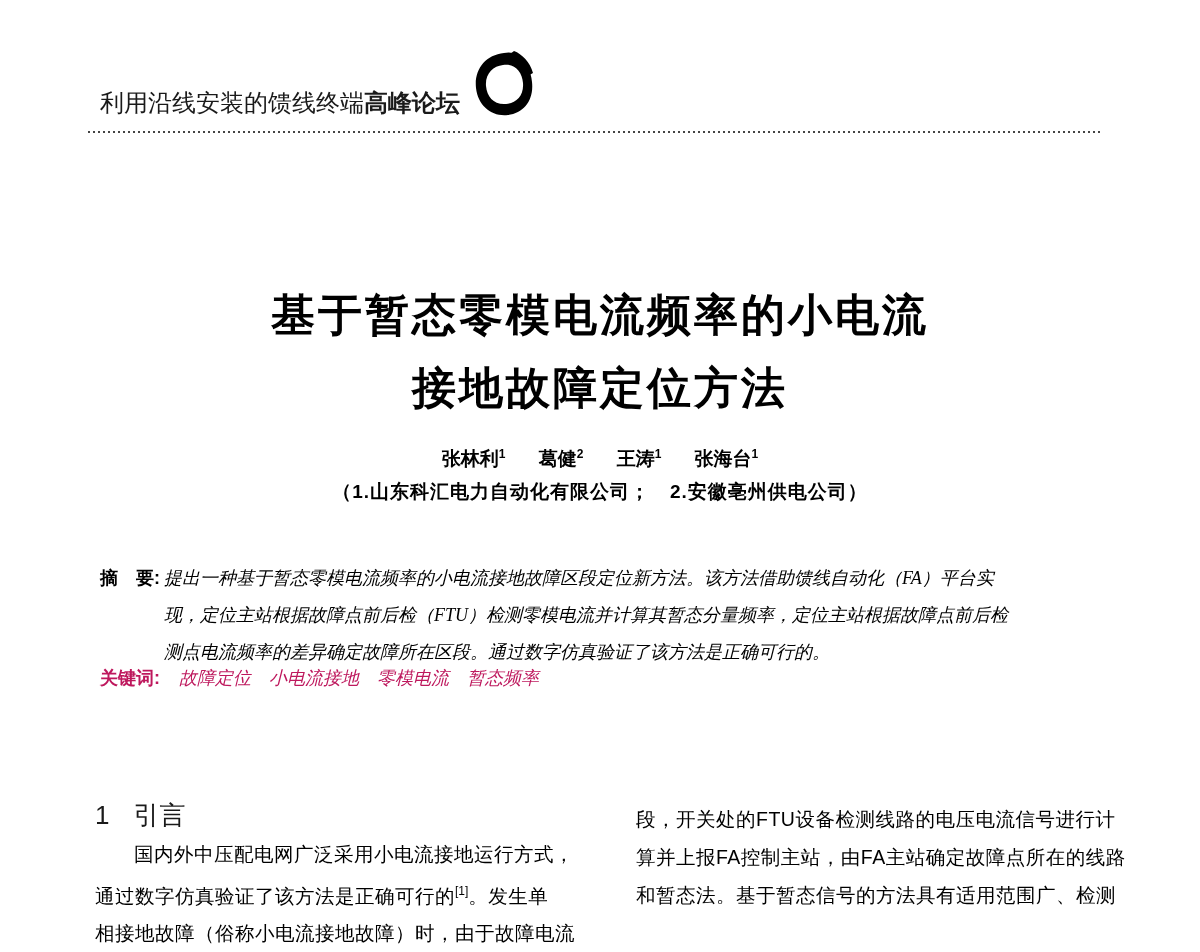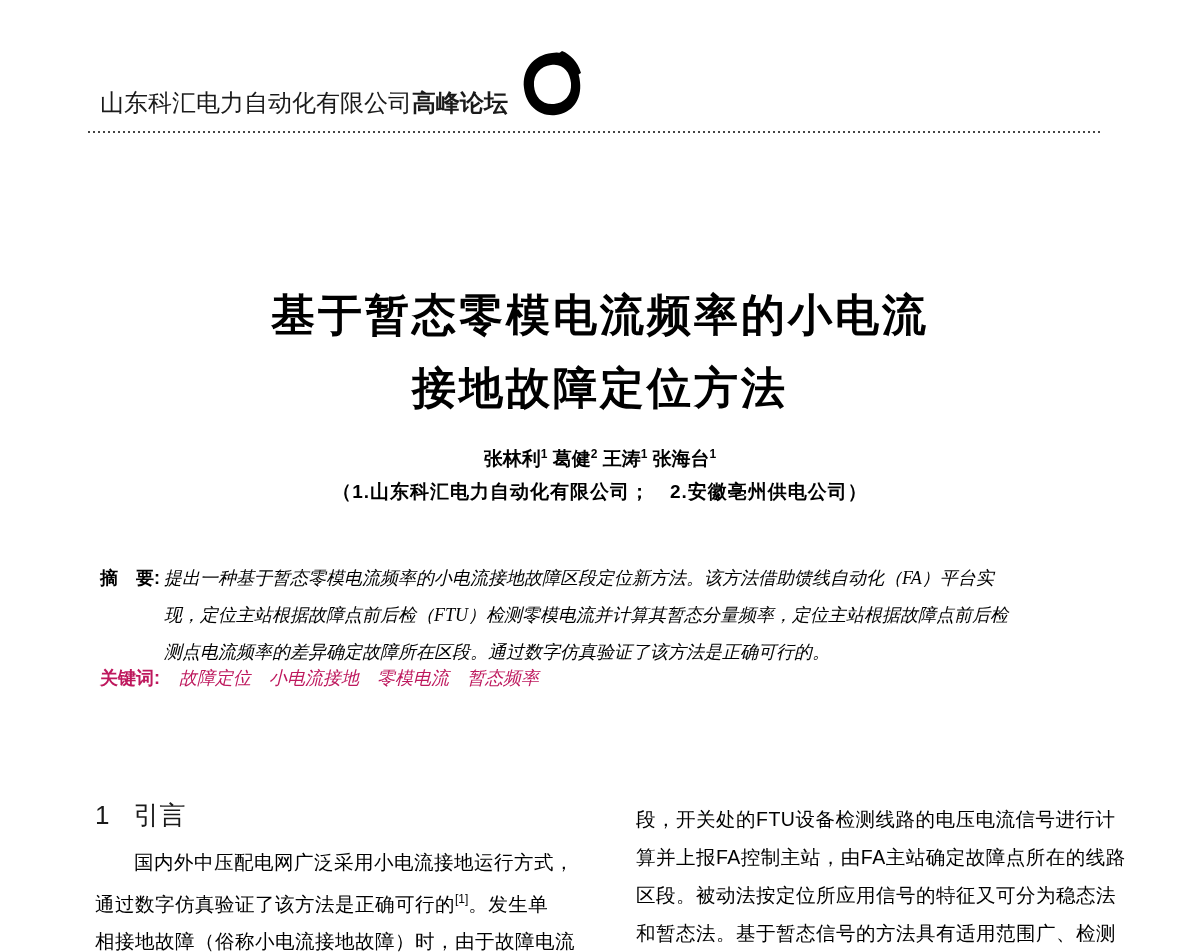--- a/index.html
+++ b/index.html
@@ -65,21 +65,21 @@
     .authors {
       position: absolute;
       top: 446px;
       left: 0;
       width: 100%;
       text-align: center;
       font-size: 19px;
       font-weight: bold;
       color: #000;
     }
-    .author { margin: 0 0; white-space: nowrap; }
+    .author { margin: 0 14px; white-space: nowrap; }
     .author sup { font-size: 12px; font-weight: bold; }
     .affiliation {
       position: absolute;
       top: 479px;
       left: 0;
       width: 100%;
       text-align: center;
       font-size: 19px;
       font-weight: bold;
       color: #000;
@@ -131,42 +131,42 @@
     .col {
       position: absolute;
       width: 496px;
       color: #000;
     }
     .col-left  { left: 95px;  top: 798px; }
     .col-right { left: 636px; top: 800px; }
     .sec-heading {
       font-size: 26px;
       line-height: 34px;
-      margin-bottom: 12px;
+      margin-bottom: 4px;
       color: #1a1a1a;
     }
     .sec-num { margin-right: 24px; }
     .body-line {
       font-size: 19.5px;
       line-height: 37px;
       letter-spacing: 0.5px;
       white-space: nowrap;
     }
     .col-right .body-line { line-height: 38px; }
     .indent { text-indent: 2em; }
     .ref-sup { font-size: 12px; letter-spacing: 0; }
   </style>
 </head>
 <body>
 
 <div class="page">
 
   <div class="header">
     <div class="header-text">
-      <span>山东科汇电力自动化有限公司</span><span class="bold">高峰论坛</span>
+      <span>利用沿线安装的馈线终端</span><span class="bold">高峰论坛</span>
     </div>
     <span class="logo">
       <svg viewBox="0 0 68 68" xmlns="http://www.w3.org/2000/svg" aria-hidden="true">
         <path fill="#000" fill-rule="evenodd" d="M34 3 C15 5 4 20 6 38 C8 56 22 67 38 65 C54 63 64 50 62 32 C61 21 56 11 47 5 C43 2 38 2 34 3 Z
              M33 15 C45 13 52 22 53 33 C54 46 46 53 36 54 C24 55 17 47 16 36 C15 24 23 16 33 15 Z"></path>
         <path fill="#000" d="M44 1 C52 4 60 12 63 23 L54 28 C52 17 48 8 40 4 Z"></path>
       </svg>
     </span>
   </div>
 
@@ -207,17 +207,16 @@
     <div class="body-line indent">国内外中压配电网广泛采用小电流接地运行方式，</div>
     <div class="body-line">
       <span>通过数字仿真验证了该方法是正确可行的</span><sup class="ref-sup">[1]</sup><span>。发生单</span>
     </div>
     <div class="body-line">相接地故障（俗称小电流接地故障）时，由于故障电流</div>
   </div>
 
   <div class="col col-right">
     <div class="body-line">段，开关处的FTU设备检测线路的电压电流信号进行计</div>
     <div class="body-line">算并上报FA控制主站，由FA主站确定故障点所在的线路</div>
-    <div class="body-line">区段。被动法按定位所应用信号的特征又可分为稳态法</div>
     <div class="body-line">和暂态法。基于暂态信号的方法具有适用范围广、检测</div>
   </div>
 
 </div>
 
 </body></html>

